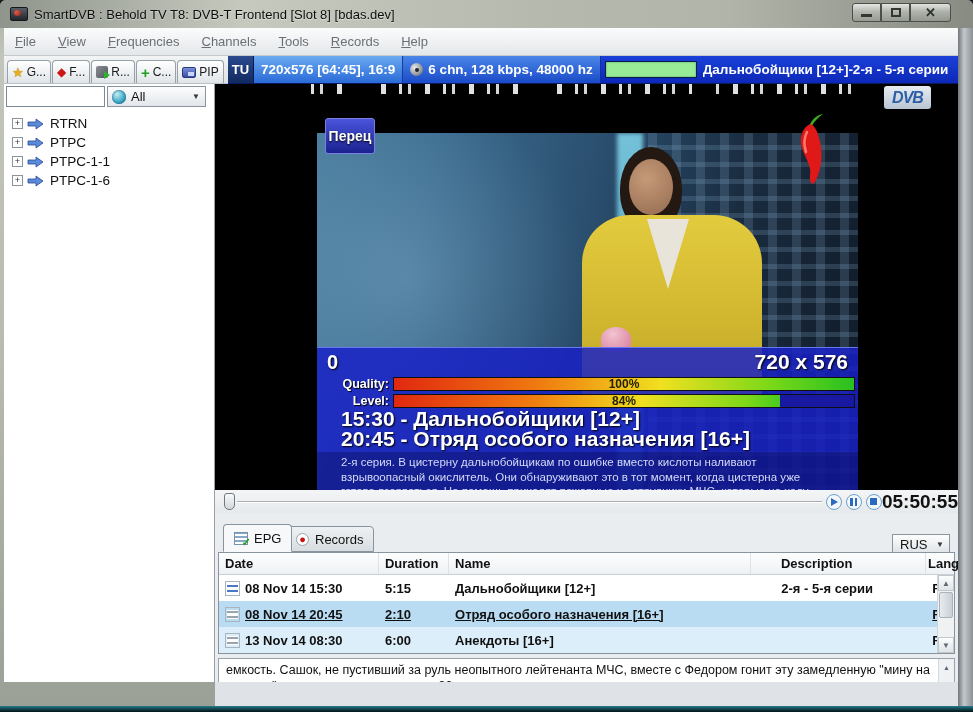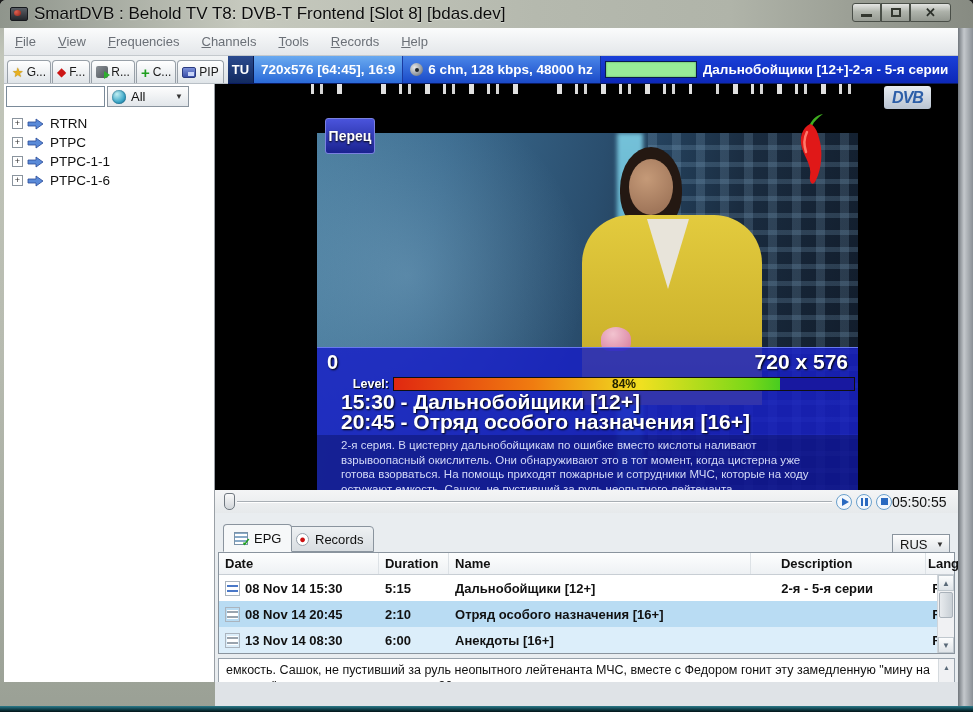--- a/index.html
+++ b/index.html
@@ -8,21 +8,21 @@
          background:linear-gradient(180deg,#a9aea4 0%,#c2c6ba 8%,#b7bbb0 50%,#9aa095 100%);
          border-radius:6px 6px 0 0; overflow:hidden; }
   
   .titlebar { position:absolute; left:0; top:0; width:973px; height:28px;
               background:linear-gradient(90deg,#8f958c,#c6c9be 25%,#b5b9ae 55%,#b0b4a9 75%,#878b82);
               display:flex; align-items:center; }
   .app-icon { width:18px; height:14px; margin:0 6px 0 10px; background:linear-gradient(180deg,#5a5f66,#23262b);
               border-radius:2px; position:relative; border:1px solid #15181c;}
   .app-icon::after { content:""; position:absolute; left:3px; top:2px; width:7px; height:6px;
               background:radial-gradient(circle at 30% 30%, #e06050, #8c1f16); border-radius:50%; }
-  .title-text { font-size:17px; color:#0c0c0c; text-shadow:0 1px 1px rgba(255,255,255,.5); }
+  .title-text { font-size:13px; color:#0c0c0c; text-shadow:0 1px 1px rgba(255,255,255,.5); }
   .win-controls { position:absolute; right:22px; top:3px; display:flex; }
   .win-btn { width:29px; height:19px; border:1px solid #4a4f48; background:linear-gradient(180deg,rgba(255,255,255,.75),rgba(200,205,198,.55) 45%,rgba(150,155,148,.55));
              display:flex; align-items:center; justify-content:center; color:#2a2e2a; font-size:11px; font-weight:bold; }
   .win-btn.min { border-radius:3px 0 0 3px; }
   .win-btn.cls { width:41px; border-radius:0 3px 3px 0; }
   .glyph-min { width:11px; height:3px; background:#33372f; margin-top:6px; }
   .glyph-max { width:10px; height:9px; border:2px solid #33372f; }
   .glyph-cls { font-size:13px; line-height:1; color:#2c302a; font-weight:bold; }
   
   .menubar { position:absolute; left:4px; top:28px; width:954px; height:28px;
@@ -54,21 +54,21 @@
   .seg2 { background:linear-gradient(180deg,#4a86e8,#1a4ac8); border-right:1px solid #12309a; }
   .disc { width:13px; height:13px; border-radius:50%; background:radial-gradient(circle at 35% 35%, #e8e8e8, #9aa0a6 55%, #55595e);
           position:relative; margin-right:5px; flex:0 0 auto; }
   .disc::after { content:""; position:absolute; left:4.5px; top:4.5px; width:4px; height:4px; border-radius:50%; background:#20262c; }
   .progress-box { width:92px; height:17px; border:1px solid #0a1a50; background:#98ec98; margin:0 6px 0 4px; align-self:center;
                   box-shadow:inset 0 0 2px #4a9a4a; }
   .nowplaying { color:#fff; font-size:13.5px; font-weight:bold; display:flex; align-items:center; white-space:nowrap; overflow:hidden; }
   
   .left-panel { position:absolute; left:4px; top:84px; width:211px; height:598px; background:#ffffff; border-right:1px solid #9aa0a6; }
   .search-input { position:absolute; left:2px; top:2px; width:99px; height:21px; border:1px solid #7a8a99; font-size:12px; padding:0 4px; }
-  .filter-combo { position:absolute; left:103px; top:2px; width:82px; height:21px; border:1px solid #8a949e;
+  .filter-combo { position:absolute; left:103px; top:2px; width:99px; height:21px; border:1px solid #8a949e;
                   background:linear-gradient(180deg,#fdfdfd,#e2e6ea); display:flex; align-items:center; font-size:13px; color:#111; }
   .globe { width:14px; height:14px; border-radius:50%; margin:0 5px 0 4px; flex:0 0 auto;
            background:radial-gradient(circle at 35% 30%, #bfeef2, #3da8c8 60%, #1a6a92); box-shadow:inset 0 0 2px #0a4a66; }
   .combo-arrow { margin-left:auto; margin-right:5px; font-size:8px; color:#333; }
   .tree { position:absolute; left:0; top:30px; width:100%; }
   .tree-row { display:flex; align-items:center; height:19px; padding-left:8px; font-size:13.5px; color:#111; }
   .expander { width:11px; height:11px; border:1px solid #8a949e; background:#fff; color:#333; font-size:9px; line-height:9px;
               text-align:center; margin-right:4px; flex:0 0 auto; }
   .chan-arrow { width:17px; height:12px; margin-right:6px; flex:0 0 auto; }
   
@@ -124,21 +124,21 @@
   .seek-row { position:absolute; left:215px; top:490px; width:743px; height:23px;
               background:linear-gradient(180deg,#f4f5f6,#e6e9eb); display:flex; align-items:center; }
   .slider-thumb { width:11px; height:17px; margin-left:9px; border:1px solid #707880; border-radius:3px 3px 5px 5px;
                   background:linear-gradient(180deg,#fafafa,#d2d6da); flex:0 0 auto; }
   .slider-track { height:2px; background:#a8aeb4; border-bottom:1px solid #fff; width:595px; margin-left:2px; }
   .pb-btn { width:16px; height:16px; border:1px solid #6aa0cc; border-radius:50%; background:#f4f8fc; margin-left:4px;
             display:flex; align-items:center; justify-content:center; flex:0 0 auto; }
   .pb-play { width:0; height:0; border-left:7px solid #2a6ac0; border-top:4px solid transparent; border-bottom:4px solid transparent; margin-left:2px; }
   .pb-pause { display:flex; gap:2px; } .pb-pause i { width:2.5px; height:8px; background:#2a6ac0; }
   .pb-stop { width:7px; height:7px; background:#2a6ac0; }
-  .time-text { font-size:14px; color:#111; font-weight:normal; }
+  .time-text { font-size:19px; color:#111; font-weight:bold; }
   
   .epg-panel { position:absolute; left:215px; top:513px; width:743px; height:169px; background:#e9edf0; }
   .tabs-row { position:absolute; left:0; top:9px; width:100%; height:30px; }
   .tab { position:absolute; bottom:0; height:26px; border:1px solid #8a949e; border-radius:4px 4px 0 0;
          display:flex; align-items:center; padding:0 10px; font-size:13px; color:#111; }
   .tab.active { background:#f6f8f9; height:28px; border-bottom:1px solid #f6f8f9; z-index:2; }
   .tab.inactive { background:linear-gradient(180deg,#eef1f3,#d8dde1); }
   .tab-epg { left:8px; } .tab-records { left:70px; }
   .epg-icon { width:14px; height:13px; margin-right:6px; border:1px solid #7a92a8; background:
       repeating-linear-gradient(0deg,#fff 0 2px,#88aac8 2px 4px); position:relative; }
@@ -147,21 +147,21 @@
               border-radius:50%; background:#fff; display:flex; align-items:center; justify-content:center; line-height:1; }
   .lang-combo { position:absolute; right:8px; top:12px; width:58px; height:21px; border:1px solid #8a949e;
                 background:linear-gradient(180deg,#fdfdfd,#dde2e6); display:flex; align-items:center;
                 font-size:13px; padding-left:7px; color:#111; }
   .grid { position:absolute; left:3px; top:39px; width:737px; height:102px; background:#fff; border:1px solid #8a949e; }
   .grid-header { display:flex; height:22px; background:linear-gradient(180deg,#fdfefe,#eef1f4);
                  border-bottom:1px solid #c8ced4; font-weight:bold; font-size:13px; color:#111; }
   .gh { display:flex; align-items:center; padding-left:6px; border-right:1px solid #dde2e6; }
   .c-date{width:162px;} .c-dur{width:71px;} .c-name{width:306px;} .c-desc{width:153px;margin-left:24px;} .c-lang{width:28px; border-right:none; padding-left:2px;}
   .grid-row { display:flex; height:26px; align-items:center; font-size:13px; font-weight:bold; color:#111; }
-  .row-sel { background:#b9dcf3; } .row-alt { background:#dceefa; }
+  .row-sel { background:#b9dcf3;text-decoration:underline; } .row-alt { background:#dceefa; }
   .cell { padding-left:6px; overflow:hidden; white-space:nowrap; }
   .row-icon { width:15px; height:15px; border:1px solid #aab4be; background:#fff; margin:0 5px 0 3px; flex:0 0 auto;
               background-image:repeating-linear-gradient(0deg,transparent 0 3px,#9aa4ae 3px 5px); background-clip:content-box; padding:2px 1px; }
   .row-icon.blue { background-image:repeating-linear-gradient(0deg,transparent 0 3px,#4a78c8 3px 5px); }
   .cell-date { display:flex; align-items:center; width:162px; padding-left:3px; }
   .vscroll { position:absolute; right:0; top:22px; bottom:0; width:17px; background:#f0f1f3; border-left:1px solid #d0d5da; }
   .vscroll .arr { position:absolute; left:0; width:16px; height:16px; display:flex; align-items:center; justify-content:center;
                   font-size:8px; color:#5a6a78; background:linear-gradient(180deg,#fcfdfd,#dfe4e8); border:1px solid #c0c8ce; }
   .arr.up { top:0; } .arr.dn { bottom:0; }
   .vthumb { position:absolute; left:1px; top:17px; width:14px; height:26px; background:linear-gradient(90deg,#e8ebee,#c8cfd5);
@@ -306,20 +306,27 @@
       <path d="M16 14 C20 6 24 3 30 2 C25 6 21 9 19 14 Z" fill="#3fae20"></path>
       <path d="M17 12 C9 16 6 26 9 36 C12 46 19 54 17 64 C16 71 20 75 23 68 C29 56 30 38 26 26 C24 18 21 13 17 12 Z" fill="#e01818"></path>
       <path d="M14 20 C11 26 11 34 13 40" stroke="#ff7a6a" stroke-width="2.5" fill="none" stroke-linecap="round"></path>
     </svg>
     <div class="osd">
       <div class="osd-row1">
         <span class="osd-zero">0</span>
         <span class="osd-res">720 x 576</span>
       </div>
       <div class="bar-line">
+        <span class="bar-label">Quality:</span>
+        <span class="bar-outer">
+          <span class="bar-fill-q"></span>
+          <span class="bar-pct">100%</span>
+        </span>
+      </div>
+      <div class="bar-line">
         <span class="bar-label">Level:</span>
         <span class="bar-outer">
           <span class="bar-fill-l"></span>
           <span class="bar-pct">84%</span>
         </span>
       </div>
       <div class="osd-epg">15:30 - Дальнобойщики [12+]</div>
       <div class="osd-epg">20:45 - Отряд особого назначения [16+]</div>
       <div class="osd-desc">2-я серия. В цистерну дальнобойщикам по ошибке вместо кислоты наливают взрывоопасный окислитель. Они обнаруживают это в тот момент, когда цистерна уже готова взорваться. На помощь приходят пожарные и сотрудники МЧС, которые на ходу остужают емкость. Сашок, не пустивший за руль неопытного лейтенанта</div>
     </div>

